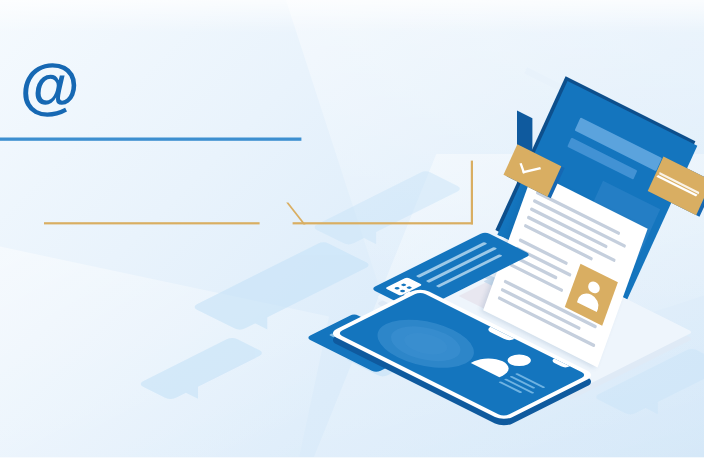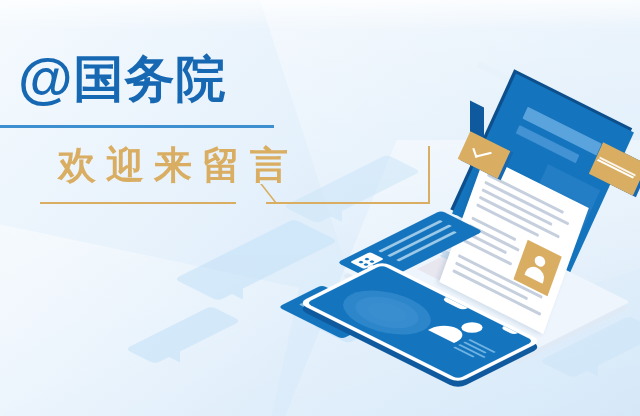--- a/index.html
+++ b/index.html
@@ -296,27 +296,25 @@
         <div class="p-bar" style="top:45px;width:20px"></div>
         <div class="notch"></div>
         <div class="notch2"></div>
       </div>
     </div>
   </div>
 
   <div class="headline">
     <div class="line1">
       <span class="at-mark">@</span>
-      <span class="t-main">国务院</span>
     </div>
 
     <div class="rule-blue"></div>
 
     <div class="gold-wrap">
-      <span class="t-gold">欢迎来留言</span>
       <div class="gold-line-l"></div>
       <div class="gold-notch"></div>
       <div class="gold-line-r"></div>
       <div class="gold-line-v"></div>
     </div>
   </div>
 
 </div>
 
 </body></html>

